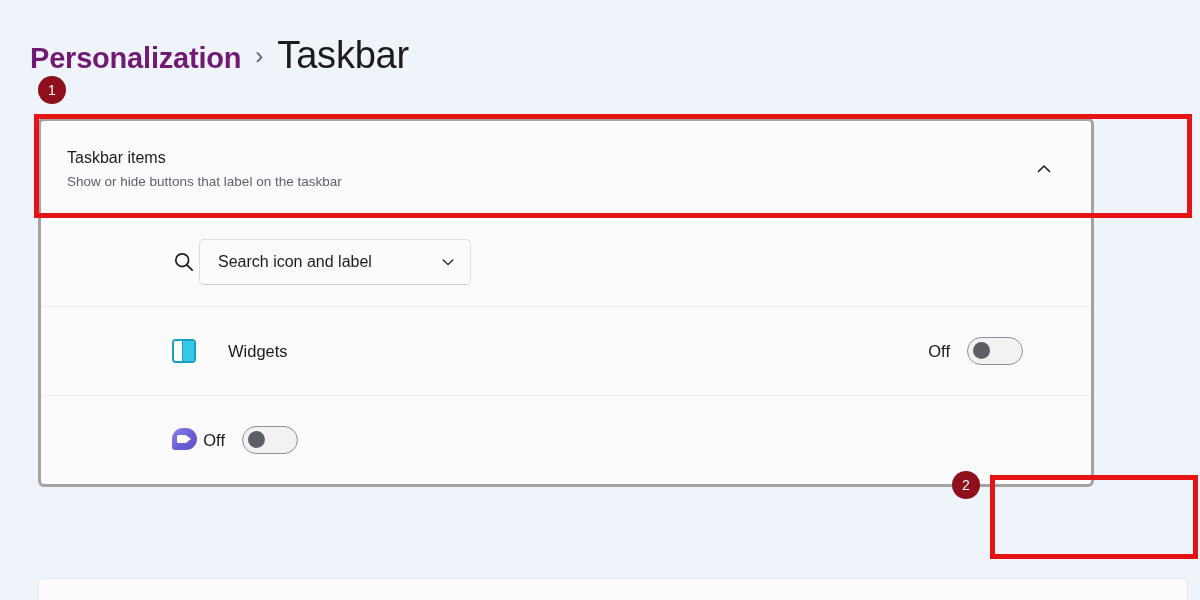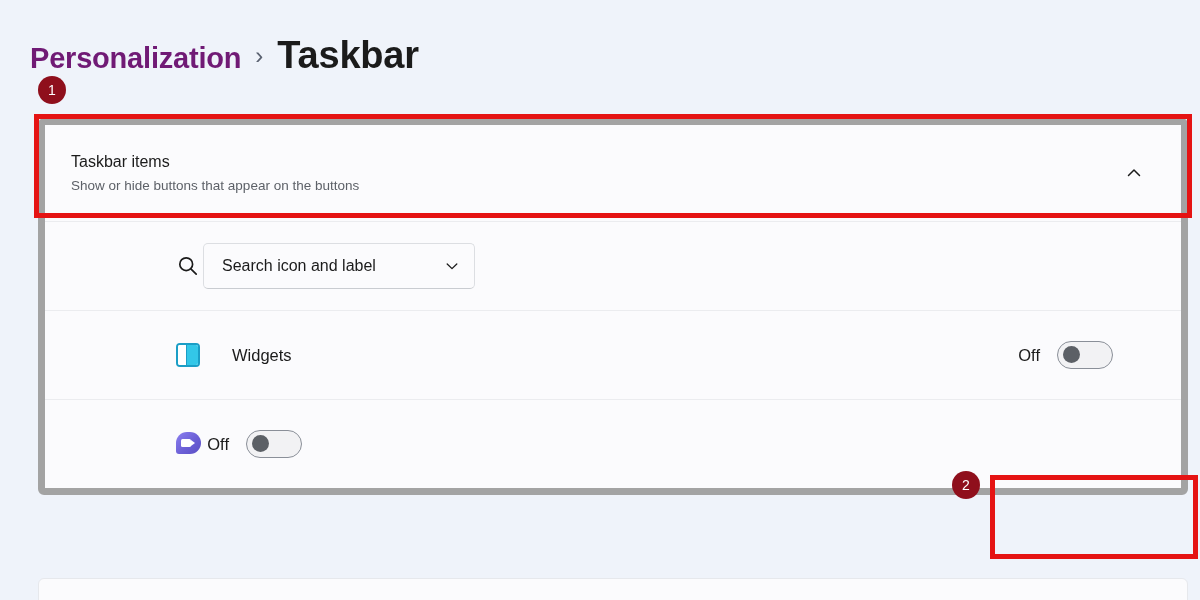--- a/index.html
+++ b/index.html
@@ -33,21 +33,21 @@
   }
   .crumb-sep {
     font-size: 24px;
     color: #5a6170;
     font-weight: 400;
     position: relative;
     top: -4px;
   }
   .crumb-current {
     font-size: 38px;
-    font-weight: 700;
+    font-weight: 400;
     color: #1b1b1b;
     letter-spacing: -0.2px;
   }
 
   
   .badge {
     position: absolute;
     width: 28px;
     height: 28px;
     border-radius: 50%;
@@ -73,23 +73,23 @@
     pointer-events: none;
   }
   #annot-box-1 { left: 34px;  top: 114px; width: 1158px; height: 104px; }
   #annot-box-2 { left: 990px; top: 475px; width: 208px;  height: 84px;  }
 
   
   .card {
     position: absolute;
     left: 38px;
     top: 118px;
-    width: 1150px;
+    width: 1056px;
     background: #fca5a5;
-    border: 7px solid #a3a3a3;
+    border: 3px solid #a3a3a3;
     border-radius: 6px;
     box-sizing: border-box;
     overflow: hidden;
   }
 
   .card-header {
     height: 96px;
     display: flex;
     align-items: center;
     padding: 0 24px 0 26px;
@@ -308,21 +308,21 @@
   <span class="crumb-parent">Personalization</span>
   <span class="crumb-sep">›</span>
   <span class="crumb-current">Taskbar</span>
 </div>
 
 <div class="card">
 
   <div class="card-header">
     <div class="card-header-text">
       <div class="card-title">Taskbar items</div>
-      <div class="card-subtitle">Show or hide buttons that appear on the buttons</div>
+      <div class="card-subtitle">Show or hide buttons that label on the taskbar</div>
     </div>
     <div class="chevron-collapse">
       <svg width="18" height="18" viewBox="0 0 18 18" aria-hidden="true">
         <path d="M3.5 11.5 L9 6 L14.5 11.5" fill="none" stroke="#1b1b1b" stroke-width="1.5" stroke-linecap="round" stroke-linejoin="round"></path>
       </svg>
     </div>
   </div>
 
   <div class="row">
     <div class="row-icon">

